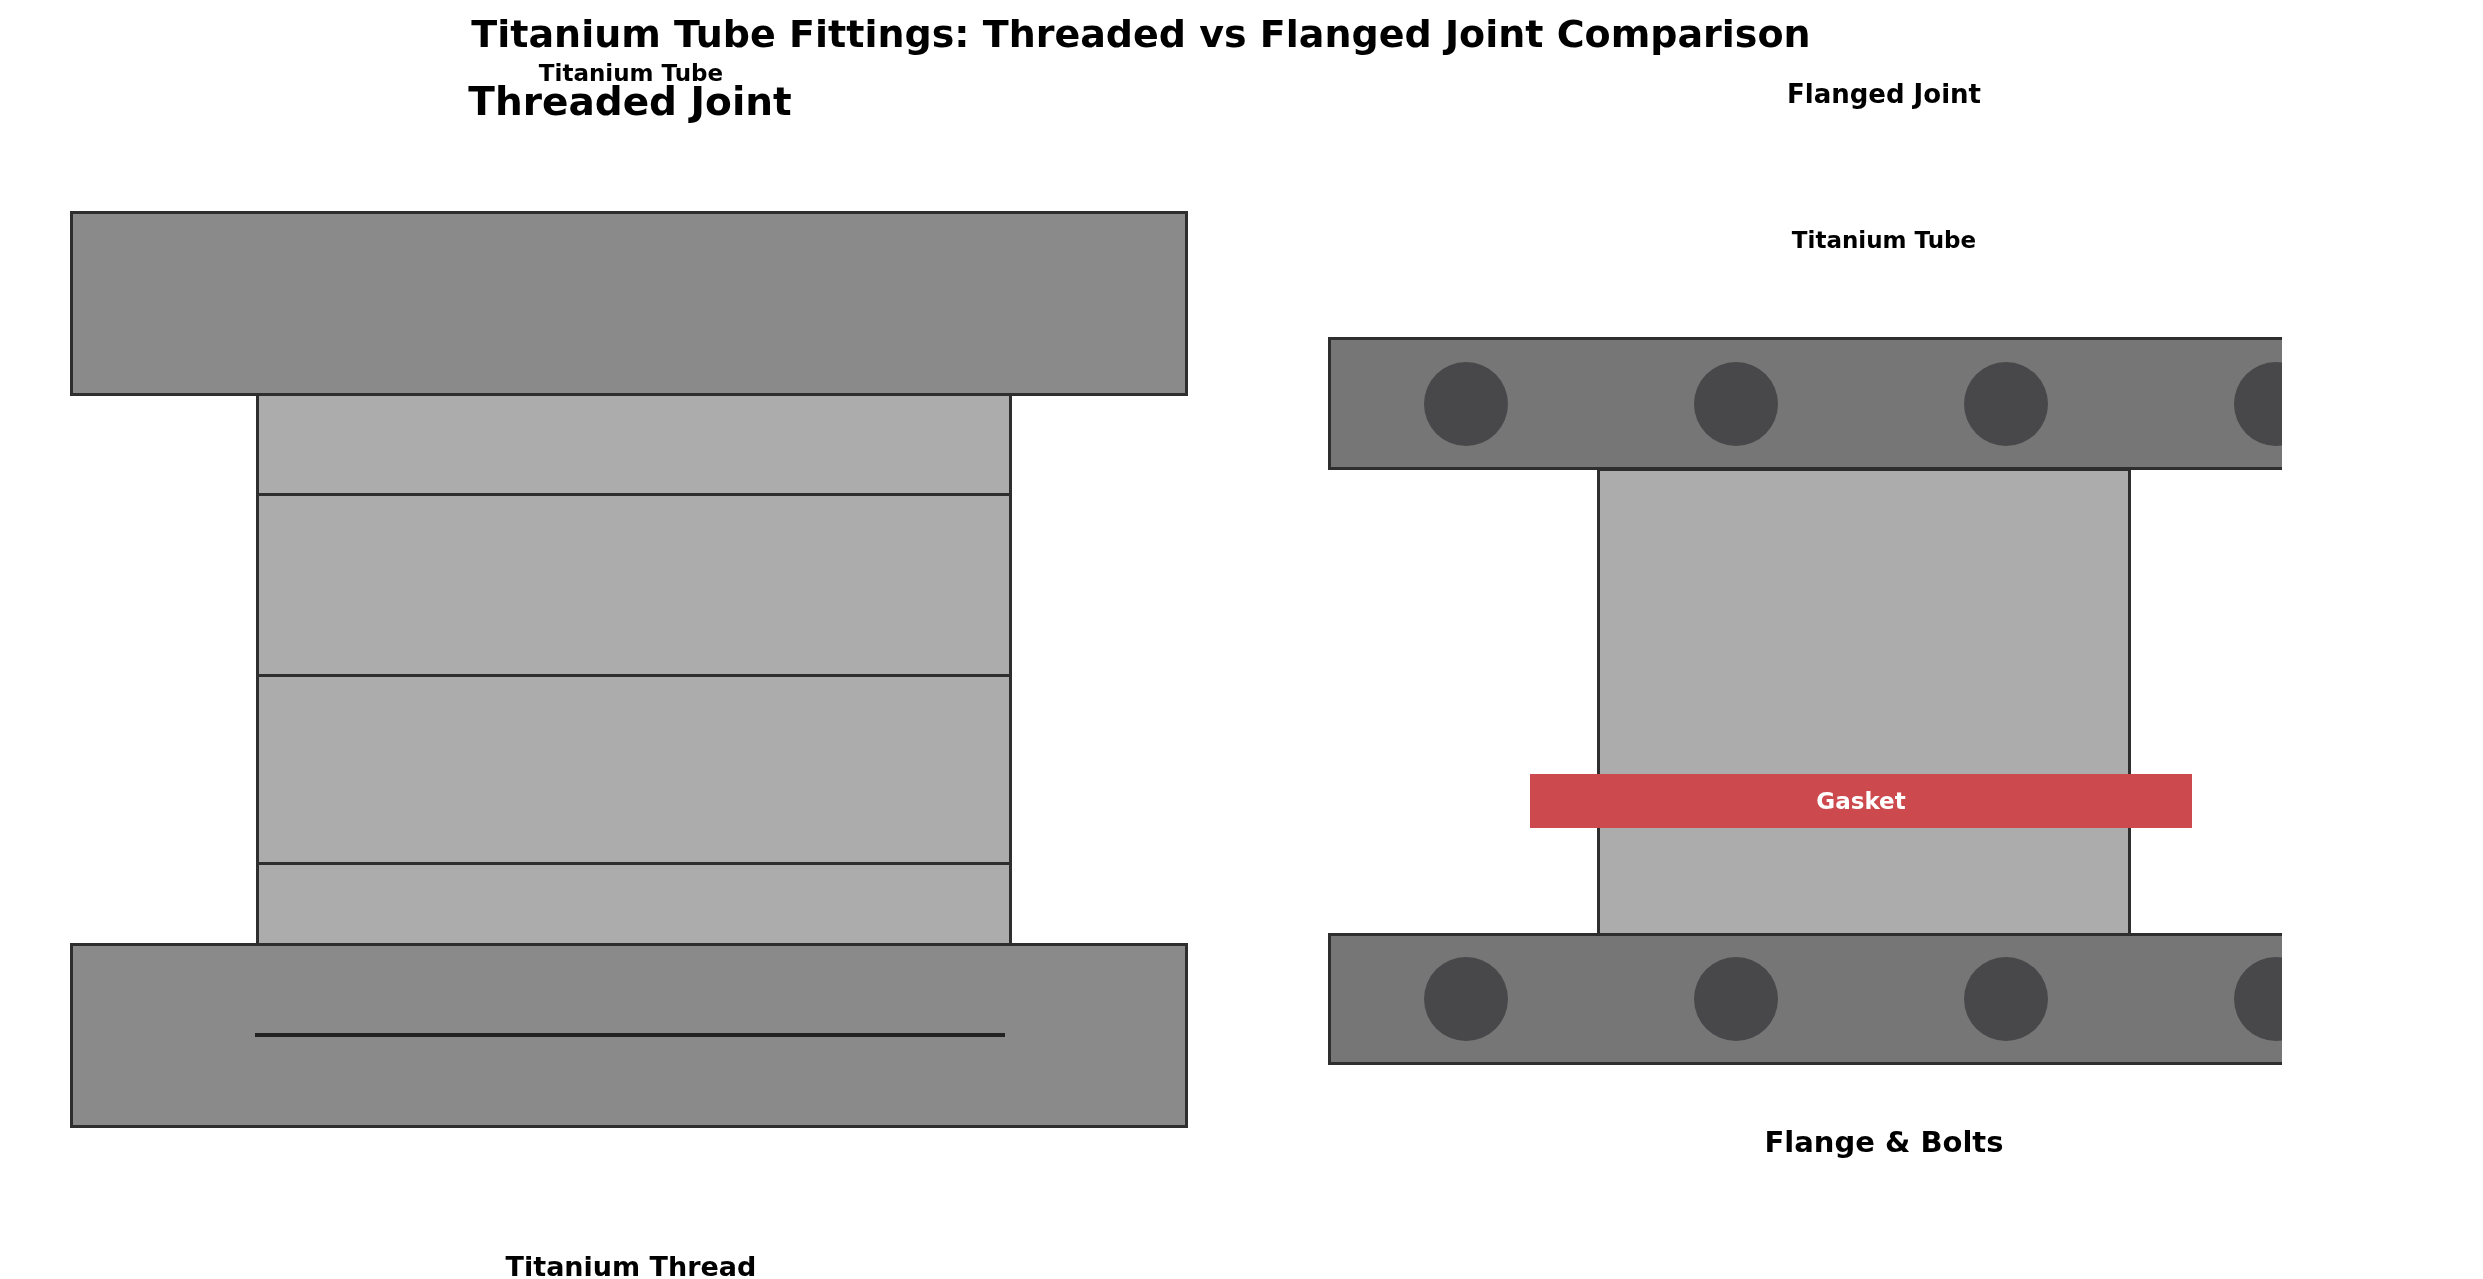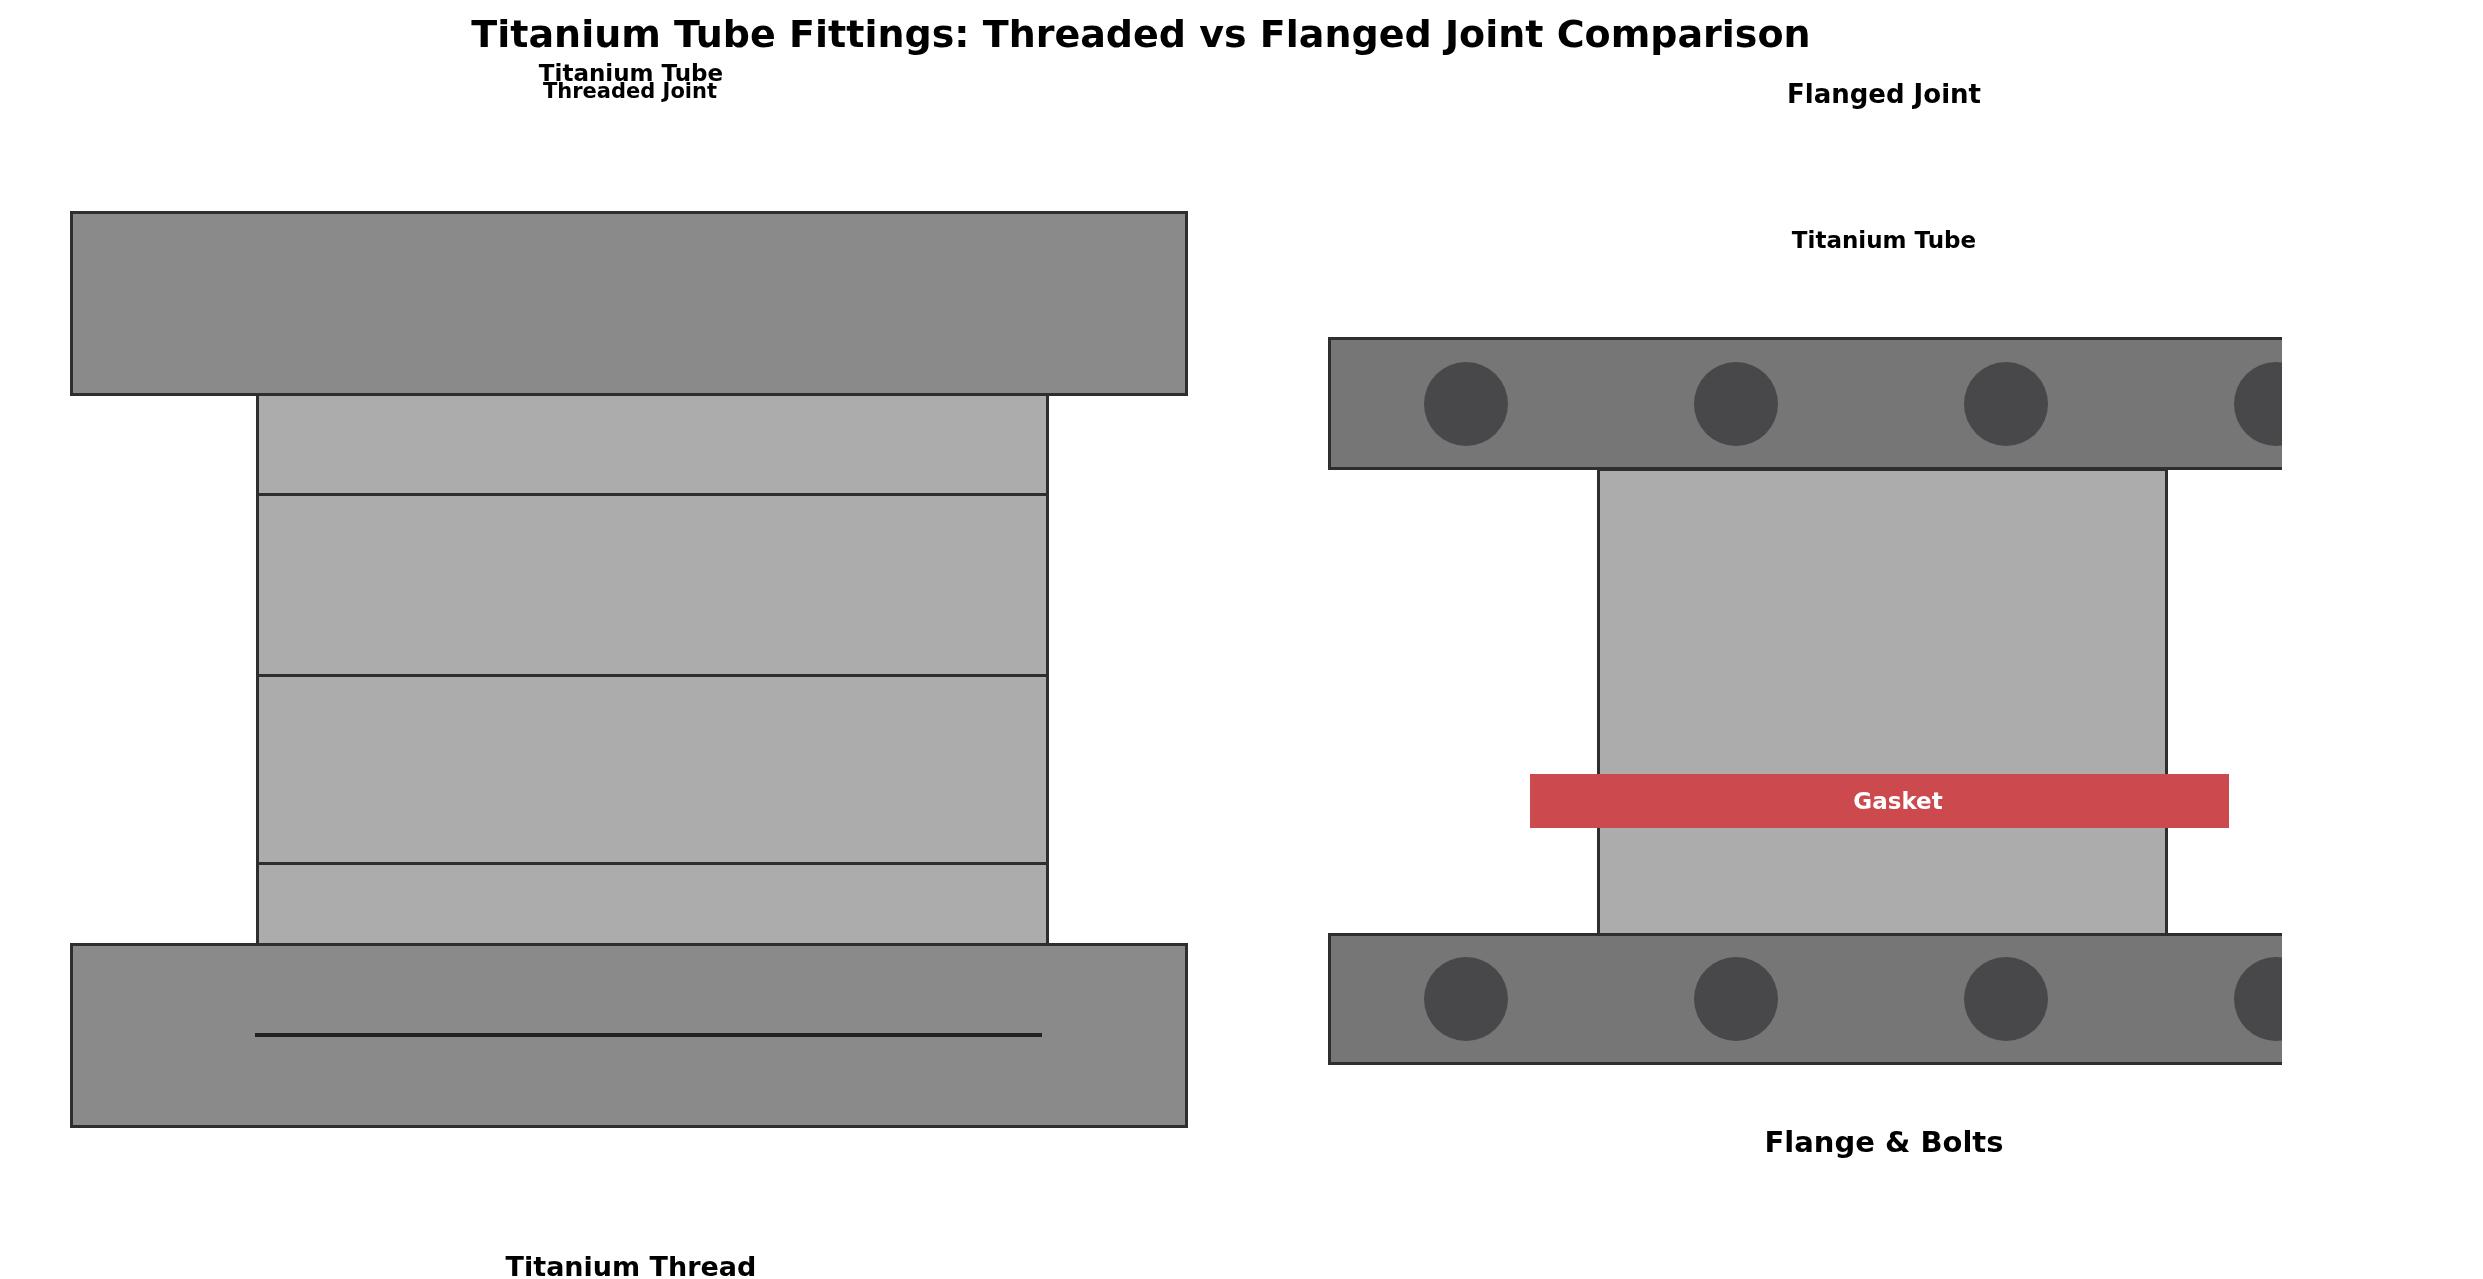--- a/index.html
+++ b/index.html
@@ -4,21 +4,21 @@
 <style>
   html, body { margin: 0; padding: 0; background: #ffffff; }
   #canvas {
     position: relative;
     width: 2282px;
     height: 1279px;
     background: #ffffff;
     overflow: hidden;
     font-family: "DejaVu Sans", "Liberation Sans", sans-serif;
   }
-  .abs { position: absolute; padding-left: 37px; }
+  .abs { position: absolute; }
   .label {
     position: absolute;
     font-weight: bold;
     color: #000000;
     white-space: nowrap;
     transform: translateX(-50%);
     line-height: 1.2;
   }
   .shape {
     position: absolute;
@@ -29,21 +29,21 @@
     position: absolute;
     top: 12px;
     left: 0;
     width: 100%;
     text-align: center;
     font-size: 38px;
     font-weight: bold;
     color: #000000;
   }
   
-  #left-subtitle   { left: 630px; top: 79px;  font-size: 21px; }
+  #left-subtitle   { left: 630px; top: 79px;  font-size: 39px; }
   #left-tube-label { left: 631px; top: 60px;  font-size: 23px; }
   #left-top-fitting {
     left: 70px; top: 211px; width: 1118px; height: 185px;
     background: var(--fitting_gray, #8a8a8a); z-index: 3;
   }
   #left-tube-body {
     left: 256px; top: 393px; width: 750px; height: 550px;
     background: var(--tube_gray, #acacac);
     border: 3px solid var(--outline_dark, #2e2e2e);
     z-index: 2;

